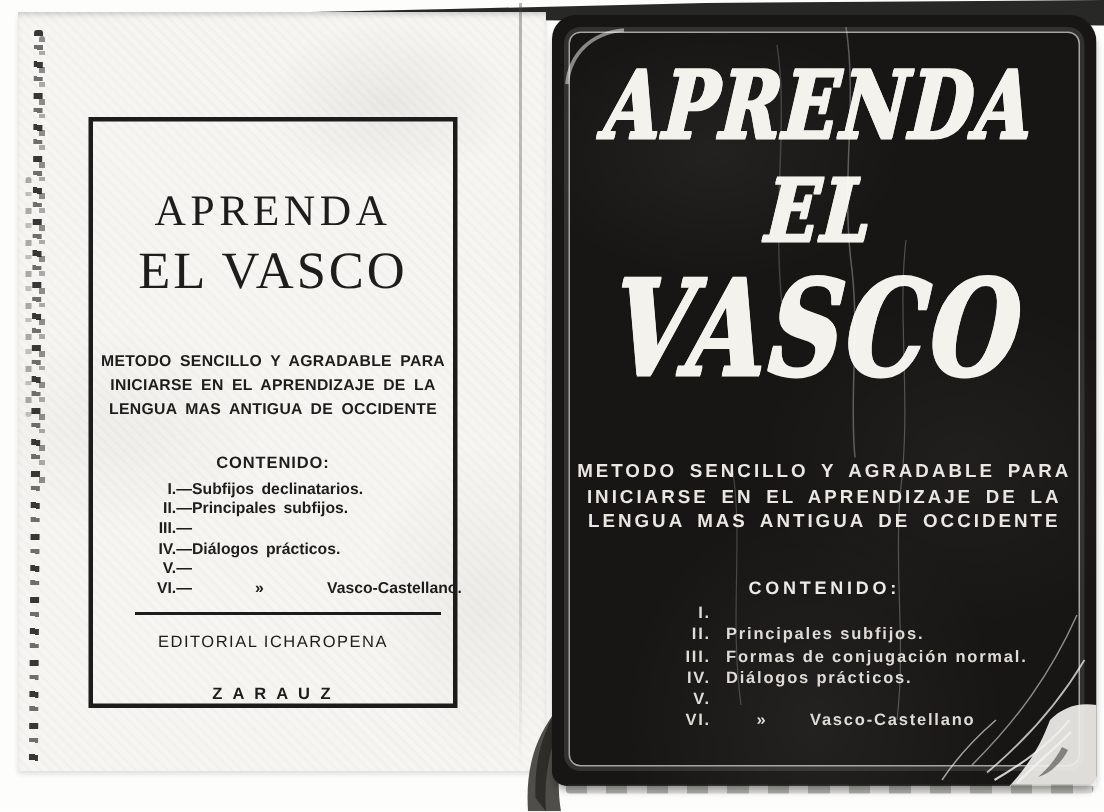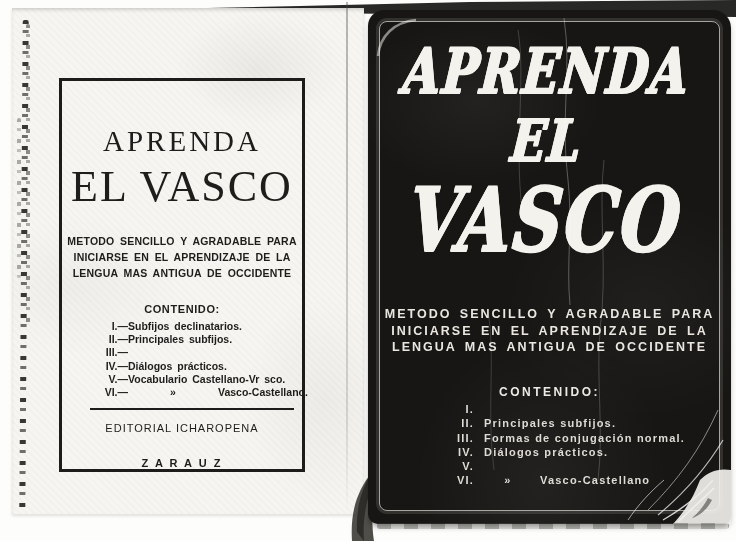--- a/index.html
+++ b/index.html
@@ -26,21 +26,21 @@
     background-color:#f6f5f1;
     background-image:
       radial-gradient(ellipse 120px 80px at 70% 12%, rgba(0,0,0,.05), transparent 70%),
       radial-gradient(ellipse 150px 100px at 18% 55%, rgba(0,0,0,.03), transparent 70%),
       radial-gradient(ellipse 110px 150px at 88% 78%, rgba(0,0,0,.04), transparent 72%),
       repeating-linear-gradient(45deg, rgba(0,0,0,.015) 0 2px, transparent 2px 5px);
     box-shadow:inset 0 3px 4px -2px rgba(0,0,0,.22), 0 2px 3px rgba(0,0,0,.12);}
   .frame{position:absolute;left:47px;top:70px;width:240px;height:388px;border:3px solid #1d1c1a;color:#1e1d1b;}
   .lp-text{position:absolute;left:0;width:100%;text-align:center;white-space:nowrap;}
   .lp-title1{top:44px;font-family:"Liberation Serif",serif;font-size:29px;letter-spacing:3px;}
-  .lp-title2{top:80px;font-family:"Liberation Serif",serif;font-size:44px;letter-spacing:2px;}
+  .lp-title2{top:80px;font-family:"Liberation Serif",serif;font-size:35px;letter-spacing:2px;}
   .lp-subtitle{position:absolute;left:0;top:153px;width:100%;text-align:center;
     font-size:10.5px;font-weight:bold;line-height:15.8px;letter-spacing:.2px;word-spacing:2.5px;}
   .lp-contents-heading{top:222px;font-size:11px;font-weight:bold;letter-spacing:.6px;}
   .lp-list{position:absolute;left:0;top:239px;width:100%;font-size:10.5px;font-weight:bold;}
   .lp-row{display:flex;height:13.2px;line-height:13.2px;white-space:nowrap;}
   .lp-num{flex:0 0 66px;text-align:right;}
   .lp-ditto{flex:0 0 90px;text-align:center;}
   .lp-txt{word-spacing:2px;}
   .lp-rule{position:absolute;left:28px;top:327px;width:204px;border-top:2px solid #1d1c1a;}
   .lp-pub1{top:341px;font-size:11px;font-weight:normal;letter-spacing:1px;}
@@ -111,21 +111,20 @@
         </div>
         <div class="lp-row">
           <span class="lp-num">III.—</span>
         </div>
         <div class="lp-row">
           <span class="lp-num">IV.—</span>
             <span class="lp-txt">Diálogos prácticos.</span>
         </div>
         <div class="lp-row">
           <span class="lp-num">V.—</span>
-            <span class="lp-txt">Vocabulario Castellano-Vr sco.</span>
         </div>
         <div class="lp-row">
           <span class="lp-num">VI.—</span>
             <span class="lp-ditto">»</span>
             <span class="lp-txt">Vasco-Castellano.</span>
         </div>
       </div>
 
       <div class="lp-rule"></div>
       <div class="lp-text lp-pub1">EDITORIAL ICHAROPENA</div>

